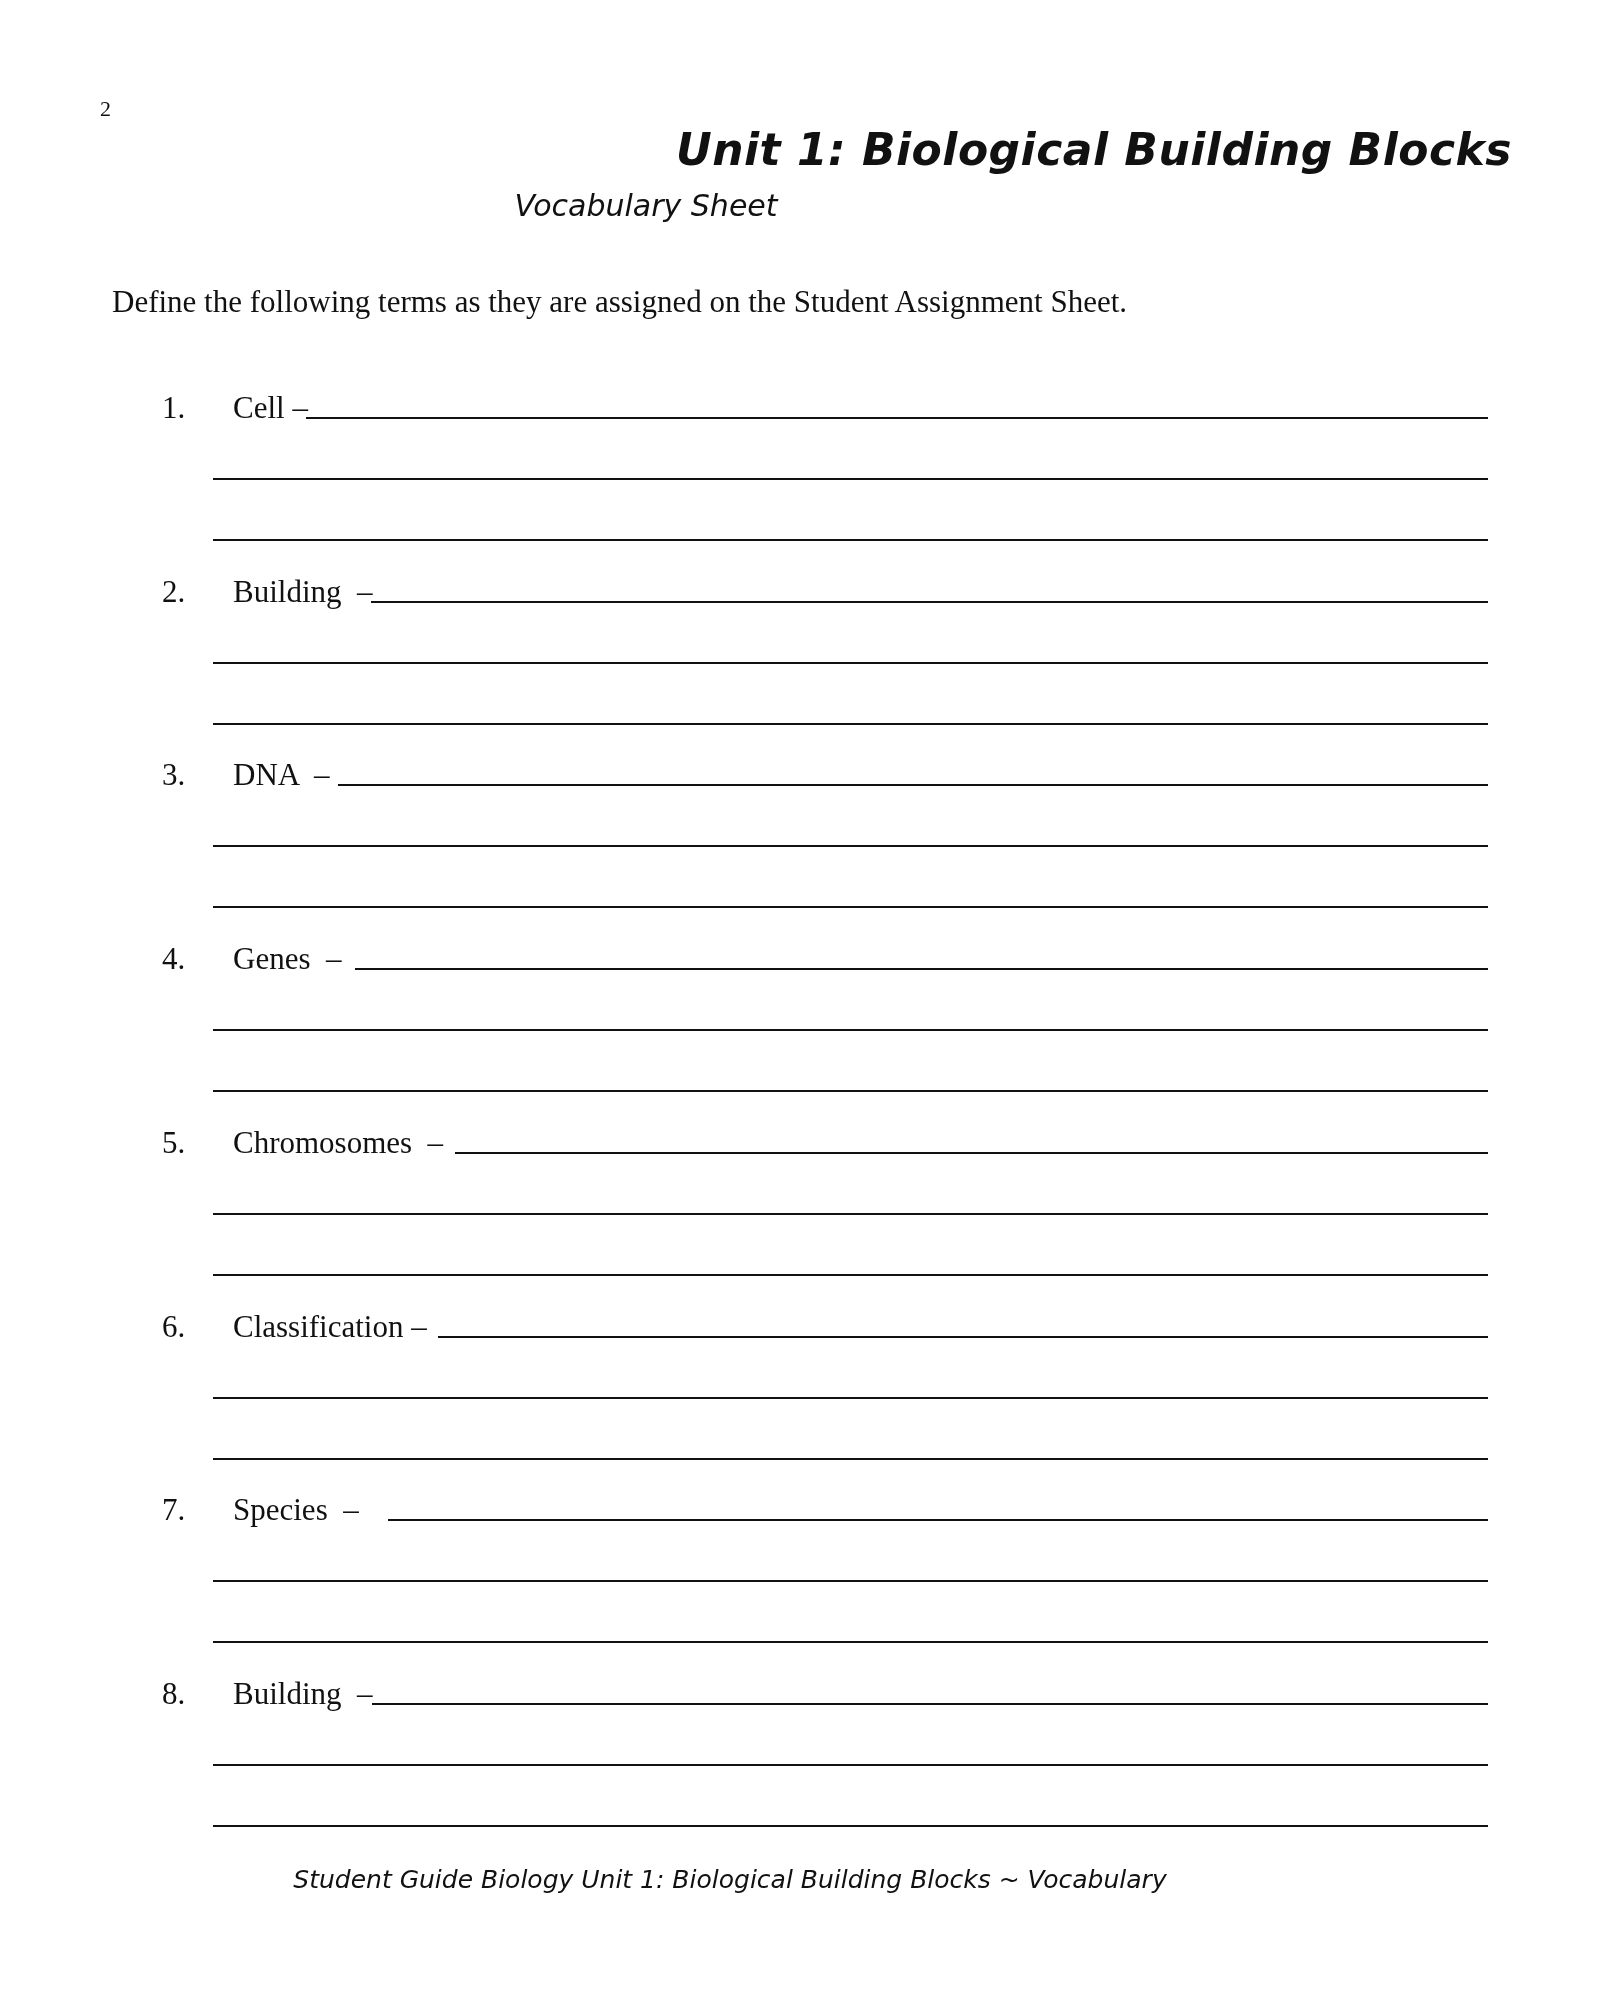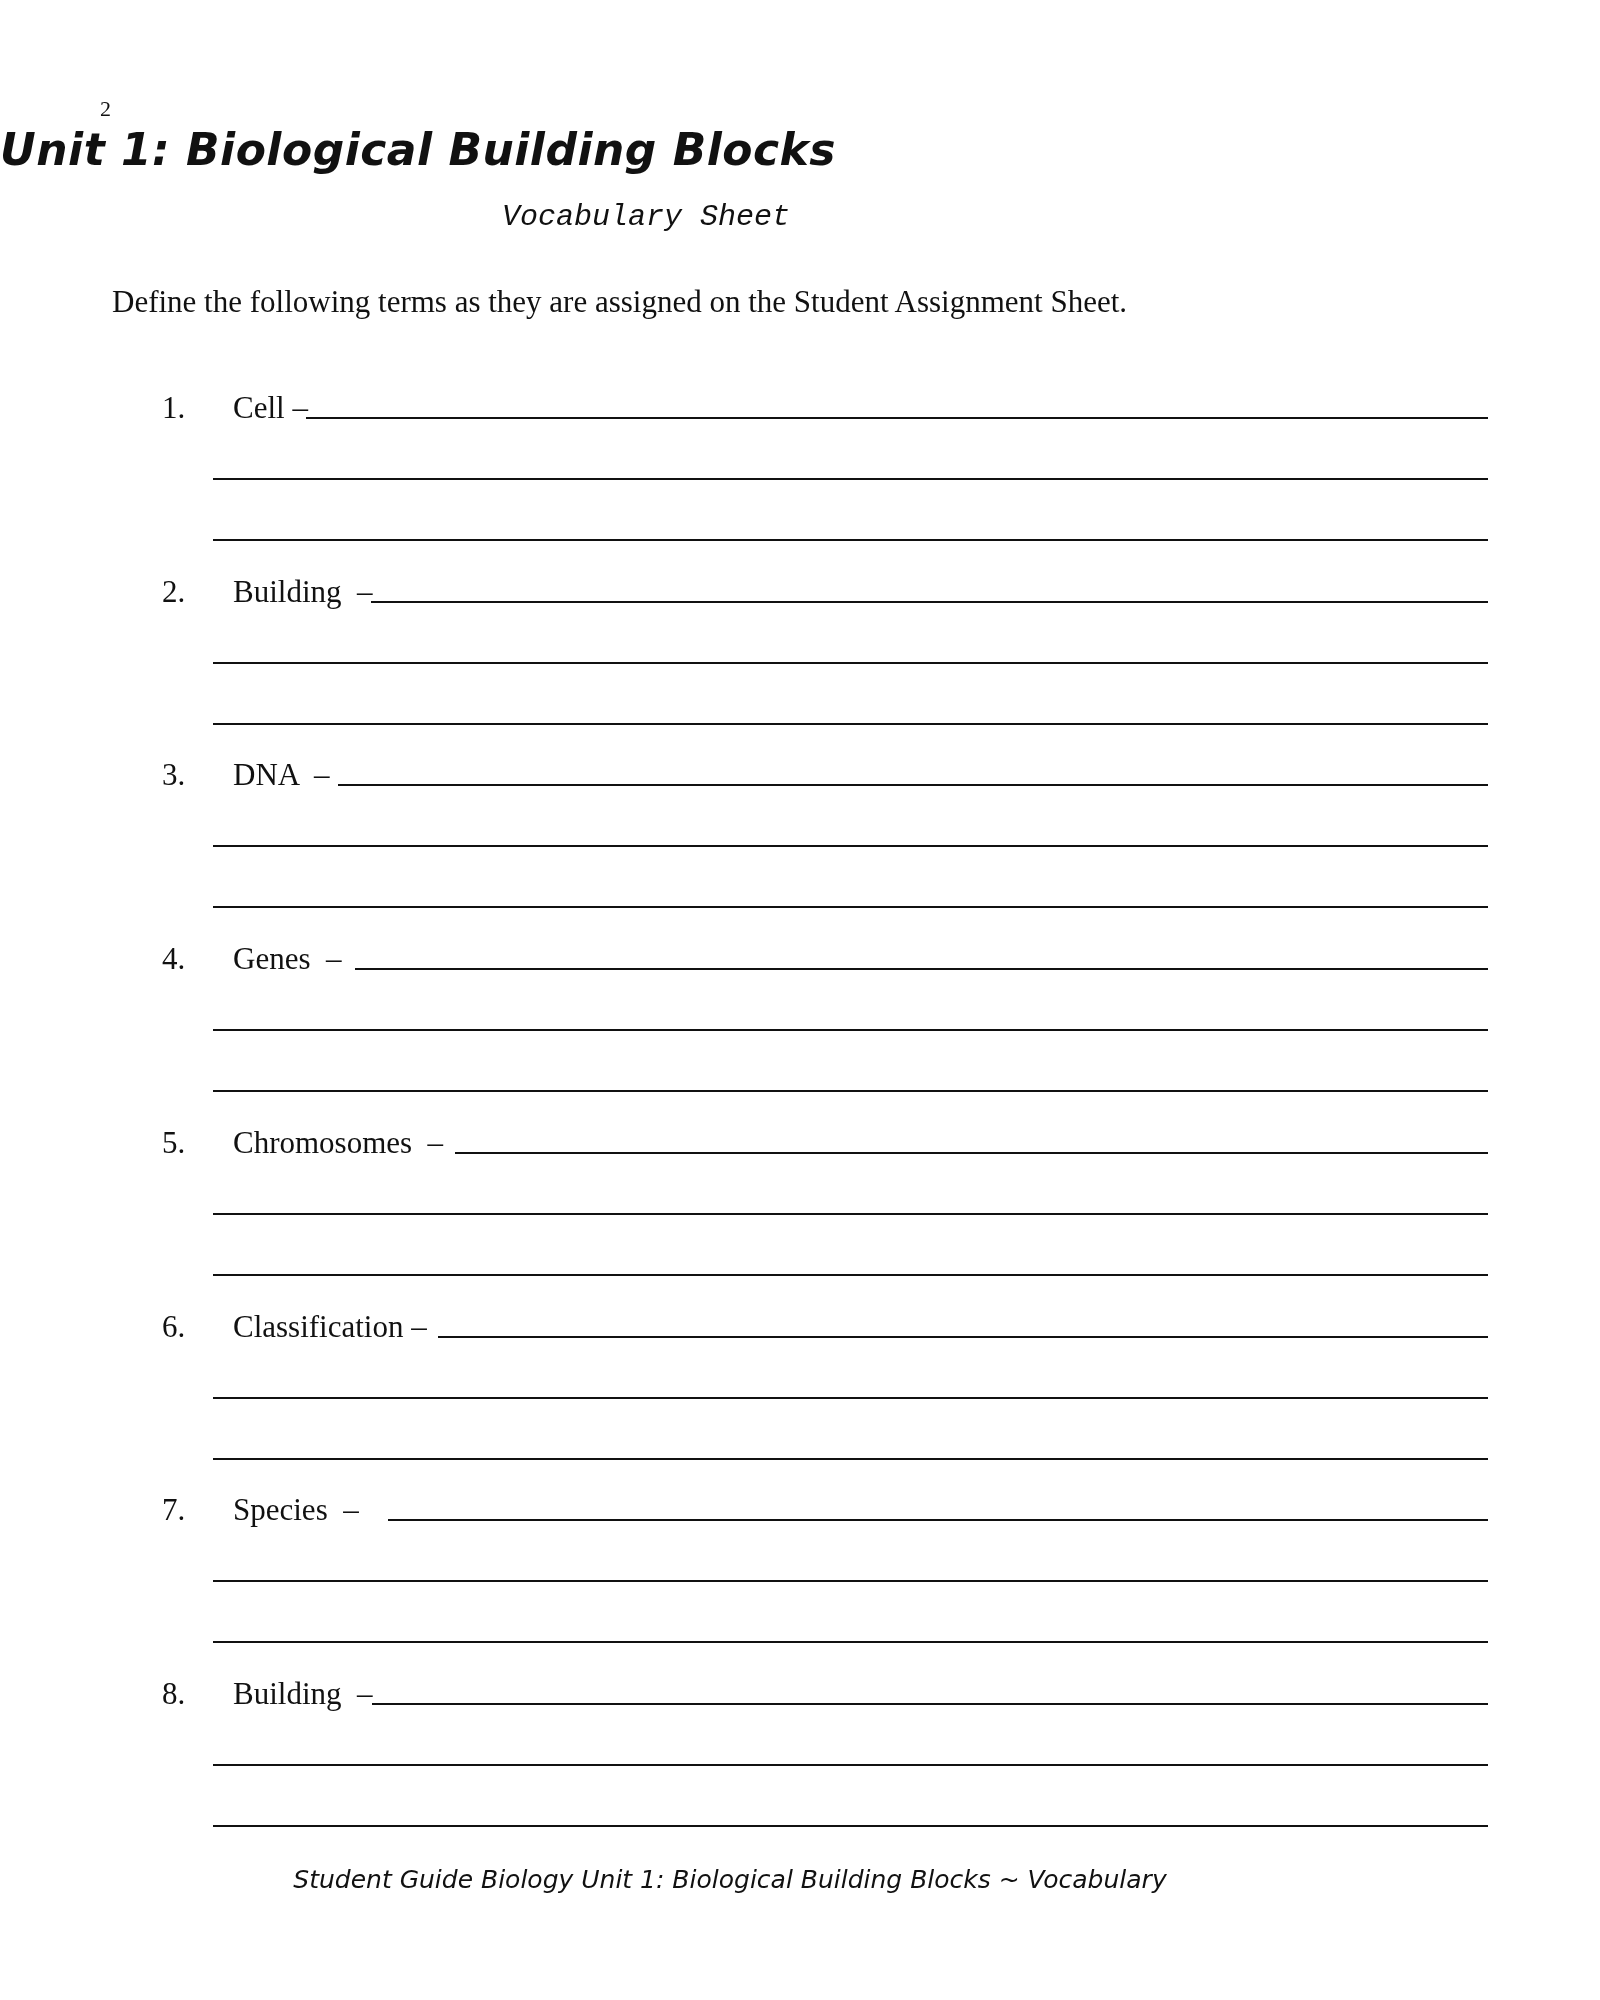--- a/index.html
+++ b/index.html
@@ -1,21 +1,21 @@
 <!DOCTYPE html>
 <html><head>
   <meta charset="utf-8">
   <style>
     html, body { margin: 0; padding: 0; background: #ffffff; }
     body { width: 1600px; height: 2000px; position: relative; overflow: hidden; color: #111; }
     .serif { font-family: "Liberation Serif", "DejaVu Serif", serif; }
     .script { font-family: "DejaVu Sans", sans-serif; font-style: italic; }
     .page-number { position: absolute; left: 100px; top: 96px; font-size: 22px; }
-    .title { position: absolute; left: 0; width: 1512px; top: 124px; text-align: left; font-size: 44px; font-weight: bold; letter-spacing: 0.5px; }
-    .subtitle { position: absolute; left: 0; width: 1292px; top: 200px; text-align: center; font-size: 30px; font-family: Liberation Mono, monospace; }
+    .title { position: absolute; left: 0; width: 1512px; top: 124px; text-align: right; font-size: 44px; font-weight: bold; letter-spacing: 0.5px; }
+    .subtitle { position: absolute; left: 0; width: 1292px; top: 188px; text-align: center; font-size: 30px; }
     .instructions { position: absolute; left: 112px; top: 284px; font-size: 31px; font-family: Liberation Serif, serif; }
     .item { position: absolute; left: 0; width: 1600px; height: 184px; }
     .num { position: absolute; left: 162px; top: 0; font-size: 31px; }
     .term { position: absolute; left: 213px; top: 0; font-size: 31px; white-space: pre; margin-left: 20px; }
     .line { position: absolute; height: 2px; background: #111; right: 112px; }
     .footer { position: absolute; left: 0; width: 1460px; top: 1865px; text-align: center; font-size: 25px; }
   </style>
 </head>
 <body>
 

